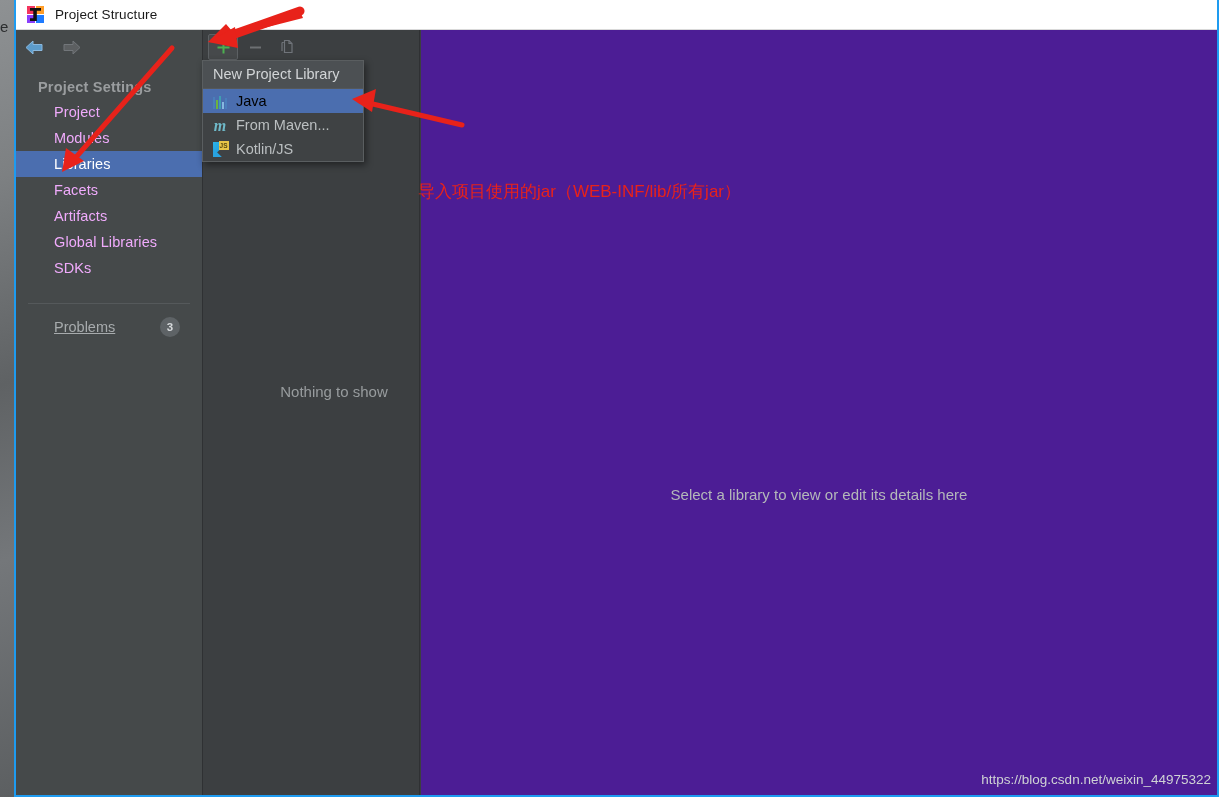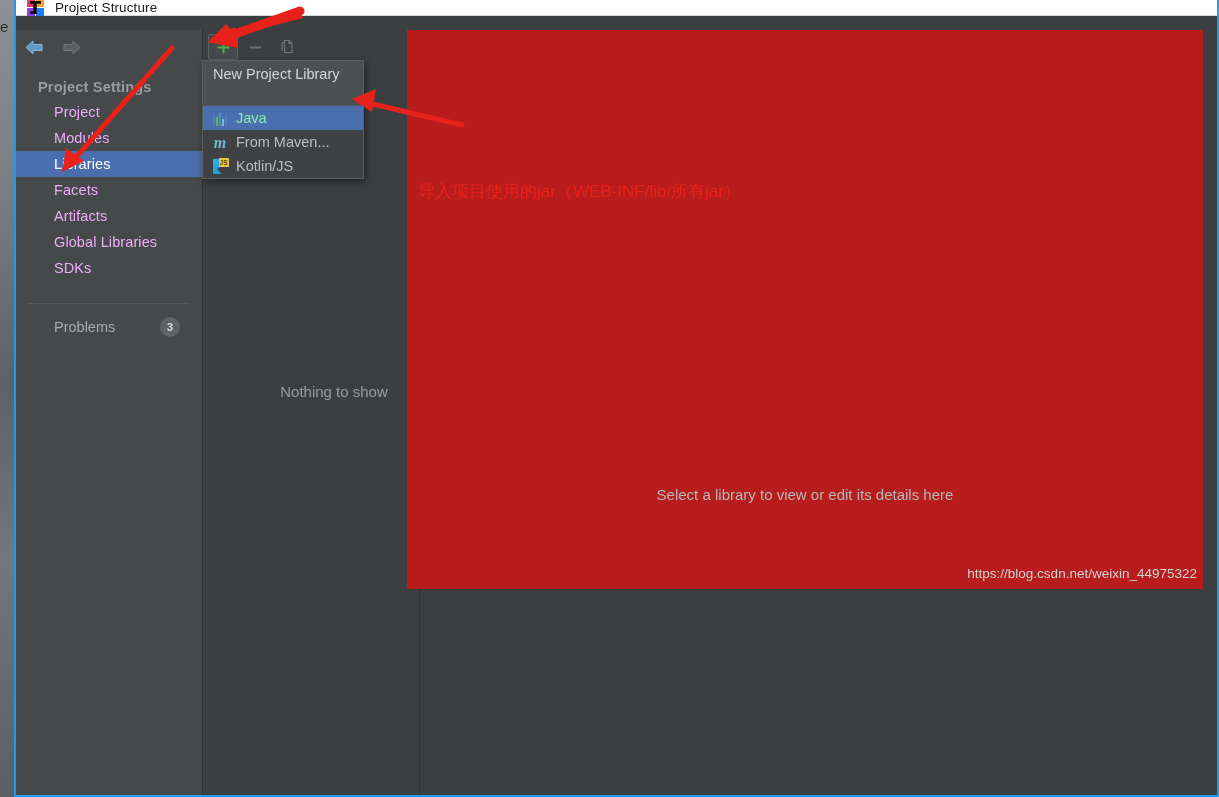--- a/index.html
+++ b/index.html
@@ -29,21 +29,21 @@
     border-left: 2px solid #1e9bf0;
     border-right: 2px solid #1e9bf0;
     border-bottom: 2px solid #1e9bf0;
     background: #3c3f41;
   }
 
   
   #title-bar {
     position: absolute;
     left: 0; top: 0;
-    width: 1201px; height: 16px;
+    width: 1201px; height: 30px;
     background: #ffffff;
     border-bottom: 1px solid #d9d9d9;
     display: flex;
     align-items: center;
     padding-left: 11px;
   }
   #app-icon {
     width: 17px; height: 17px;
     position: relative;
     flex: 0 0 auto;
@@ -114,20 +114,21 @@
   }
   #problems-row {
     display: flex;
     align-items: center;
     padding: 13px 22px 0 38px;
   }
   #problems-label {
     font-size: 14.5px;
     color: #a7abad;
     flex: 1 1 auto;
+    text-decoration: underline;
   }
   #problems-badge {
     width: 20px; height: 20px;
     border-radius: 50%;
     background: #5e6366;
     color: #d6d9db;
     font-size: 11.5px;
     font-weight: bold;
     display: flex;
     align-items: center;
@@ -166,23 +167,23 @@
     left: 0; top: 353px;
     width: 260px;
     text-align: center;
     font-size: 15px;
     color: #989c9e;
   }
 
   
   #detail-panel {
     position: absolute;
-    left: 391px; top: 0;
-    width: 796px; height: 559px;
-    background: #b91c1c;
+    left: 405px; top: 0;
+    width: 796px; height: 765px;
+    background: #4c1d95;
   }
   #detail-placeholder {
     position: absolute;
     left: 0; top: 456px;
     width: 796px;
     text-align: center;
     font-size: 15px;
     color: #b4b8ba;
   }
   #watermark {
@@ -199,34 +200,34 @@
     width: 162px;
     background: #3f4244;
     border: 1px solid #5a5e60;
     box-shadow: 2px 3px 7px rgba(0,0,0,.45);
     z-index: 40;
   }
   #popup-header {
     background: #4c5053;
     color: #d2d5d7;
     font-size: 14.5px;
-    padding: 5px 10px 23px 10px;
+    padding: 5px 10px 6px 10px;
     border-bottom: 1px solid #55585a;
   }
   .menu-item {
     display: flex;
     align-items: center;
     gap: 8px;
     padding: 4px 10px 4px 9px;
     font-size: 14.5px;
     color: #bbbfc1;
   }
   .menu-item.selected {
     background: #4b6eaf;
-    color: #86efac;
+    color: #000000;
   }
   .menu-icon {
     width: 16px; height: 16px;
     flex: 0 0 auto;
     display: flex;
     align-items: flex-end;
     justify-content: center;
   }
   
   .icon-java-bars { display:flex; align-items:flex-end; gap:1px; height:13px; }

